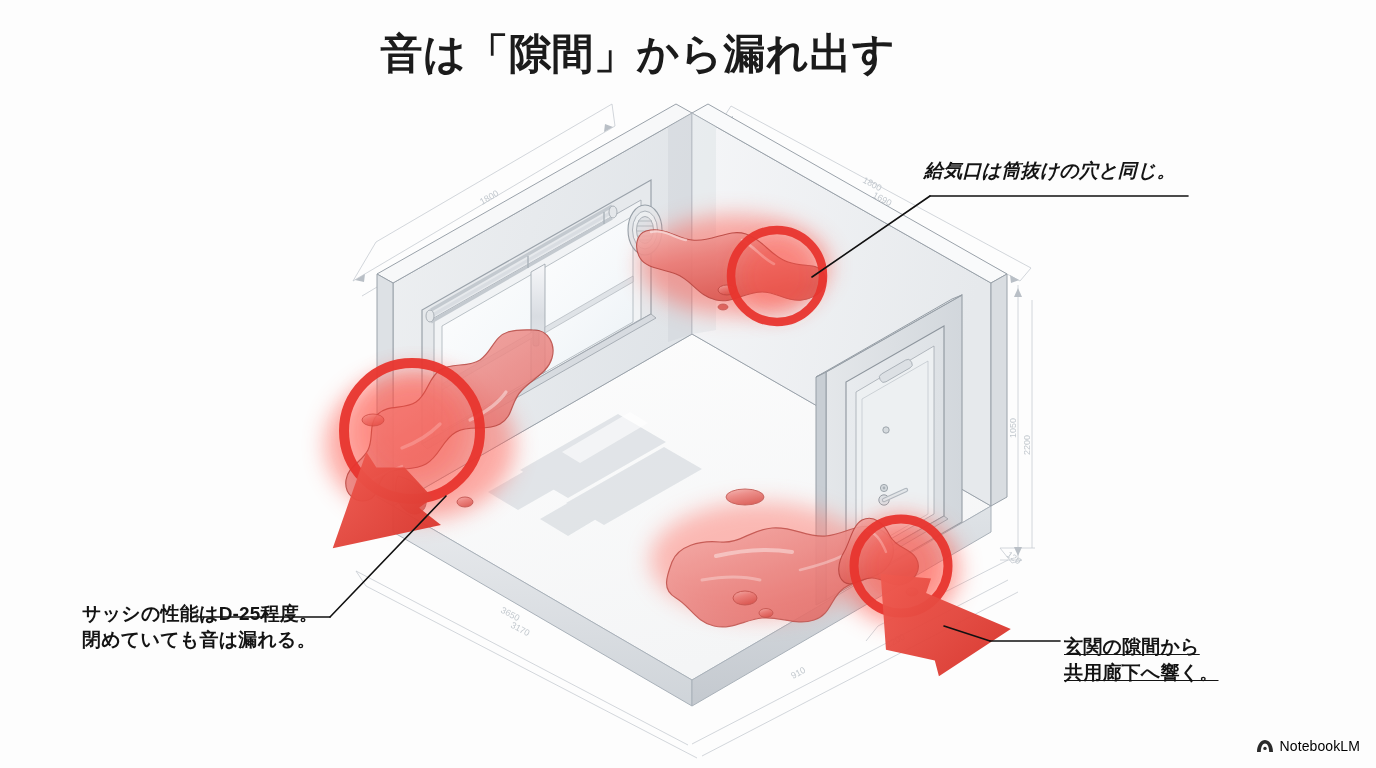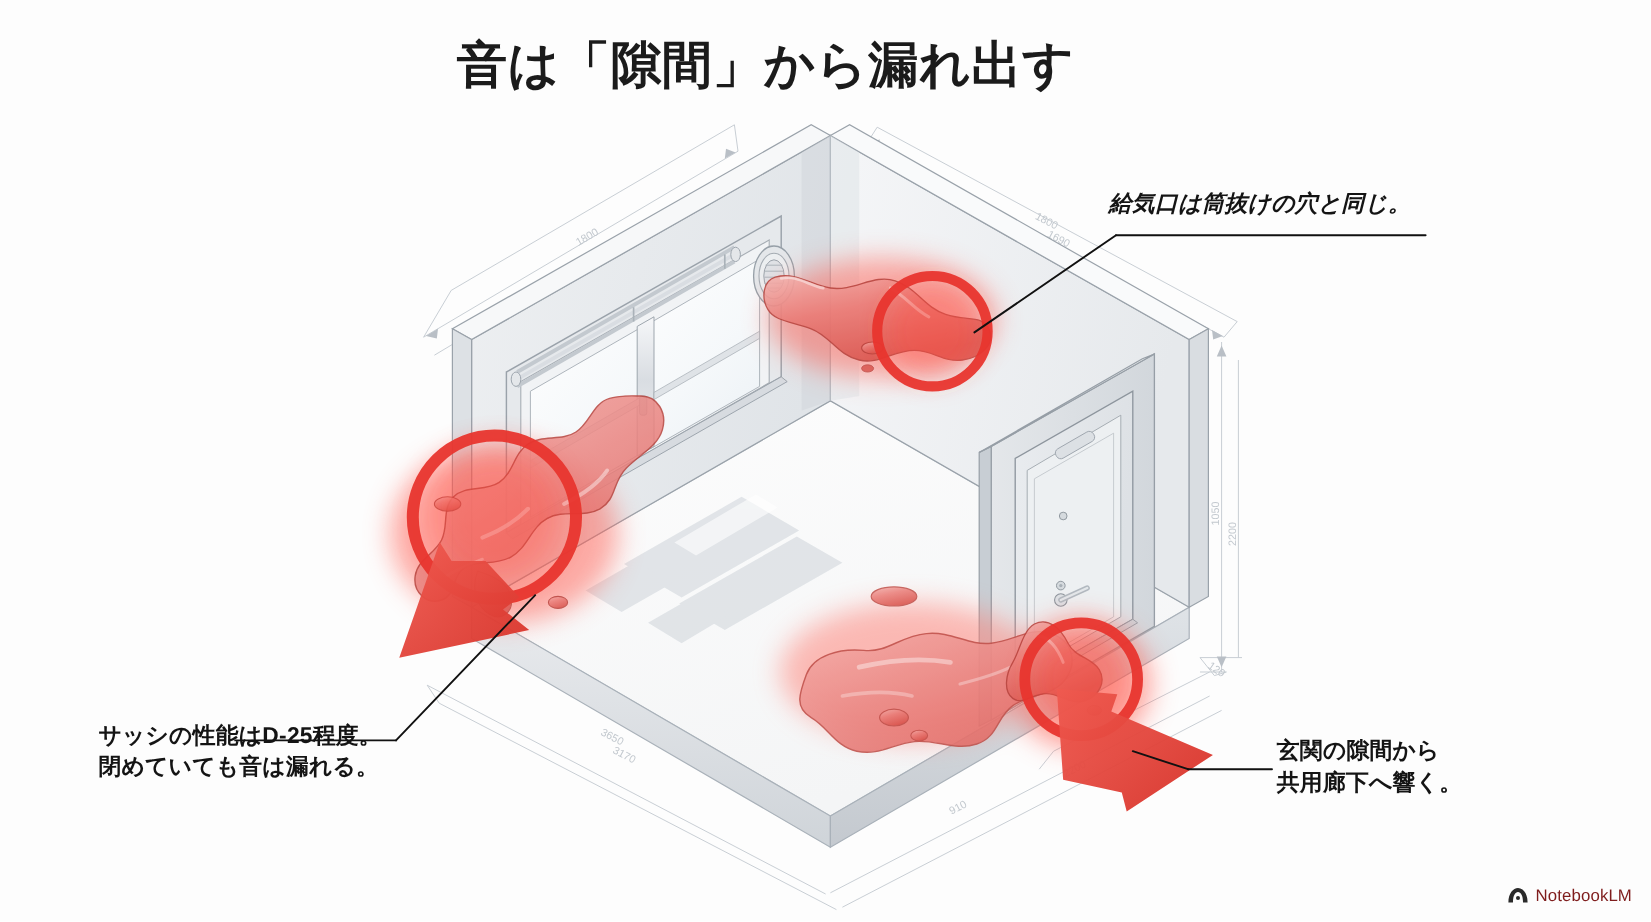--- a/index.html
+++ b/index.html
@@ -59,32 +59,33 @@
     top: 158px;
     font-style: italic;
   }
   #callout-sash {
     left: 82px;
     top: 583px;
     margin-top: 18px;
   }
   #callout-door {
     left: 1064px;
-    top: 614px;
+    top: 634px;
+    text-decoration: underline;
   }
 
   
   #watermark {
     position: absolute;
     right: 16px;
     bottom: 14px;
     display: flex;
     align-items: center;
     gap: 6px;
-    color: #7f1d1d;
+    color: #000000;
     font-size: 14px;
     letter-spacing: 0.1px;
   }
   #watermark .wm-label {
     font-family: "Liberation Sans", "DejaVu Sans", sans-serif;
   }
   #watermark svg { display: block; }
 </style>
 </head>
 <body>

